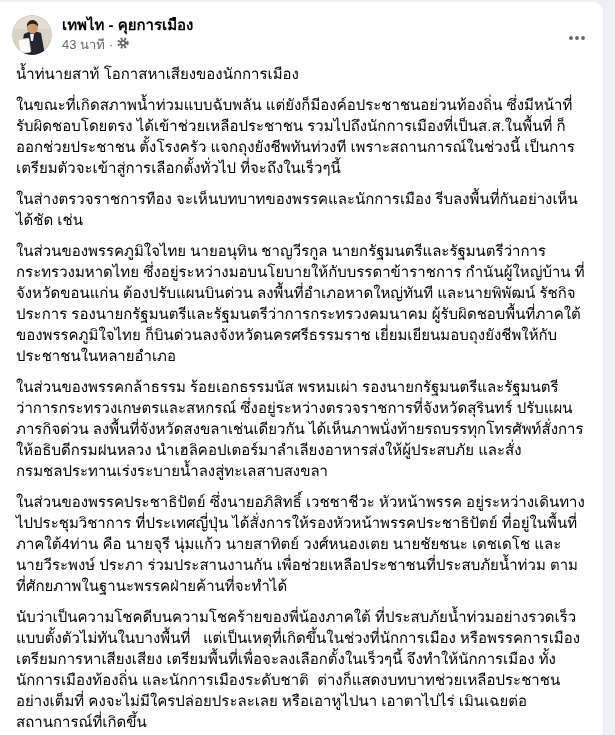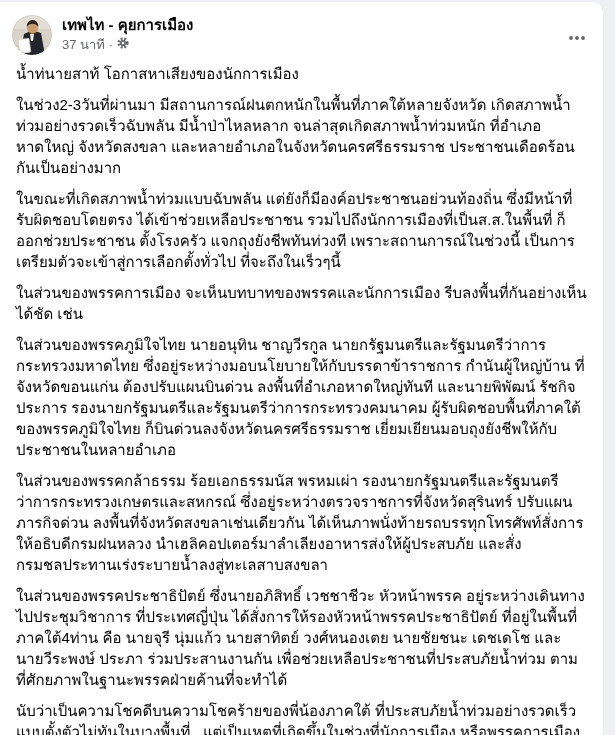--- a/index.html
+++ b/index.html
@@ -81,21 +81,21 @@
           <ellipse cx="20.5" cy="12.5" rx="5.6" ry="6.2" fill="#c99b6f"></ellipse>
           <path d="M14.7 11.5 Q15.5 4.8 20.5 5 Q25.6 4.8 26.3 11.5 Q23.8 8.6 20.5 8.8 Q17.2 8.6 14.7 11.5 Z" fill="#2b2320"></path>
           <rect x="7" y="24" width="11" height="14" rx="1" transform="rotate(-8 12 31)" fill="#fbfbf9" stroke="#d0cabf" stroke-width="0.6"></rect>
         </g>
       </svg>
     </div>
 
     <div class="header-text">
       <div class="page-name">เทพไท - คุยการเมือง</div>
       <div class="meta-row">
-        <span class="timestamp">37 นาที</span>
+        <span class="timestamp">43 นาที</span>
         <span class="dot-sep">·</span>
         <span class="gear">
           <svg width="12" height="12" viewBox="0 0 24 24">
             <circle cx="12" cy="12" r="8" fill="none" stroke="#65676b" stroke-width="6.5" stroke-dasharray="3.4 3.1"></circle>
             <circle cx="12" cy="12" r="6.2" fill="#65676b"></circle>
             <circle cx="12" cy="12" r="2.7" fill="#ffffff"></circle>
           </svg>
         </span>
       </div>
     </div>
@@ -104,22 +104,21 @@
       <svg width="20" height="20" viewBox="0 0 20 20">
         <circle cx="4" cy="10" r="1.9" fill="#65676b"></circle>
         <circle cx="10" cy="10" r="1.9" fill="#65676b"></circle>
         <circle cx="16" cy="10" r="1.9" fill="#65676b"></circle>
       </svg>
     </button>
   </div>
 
   <div class="post-body">
       <p>น้ำท่นายสาท้ โอกาสหาเสียงของนักการเมือง</p>
-      <p>ในช่วง2-3วันที่ผ่านมา มีสถานการณ์ฝนตกหนักในพื้นที่ภาคใต้หลายจังหวัด เกิดสภาพน้ำท่วมอย่างรวดเร็วฉับพลัน มีน้ำป่าไหลหลาก จนล่าสุดเกิดสภาพน้ำท่วมหนัก ที่อำเภอหาดใหญ่ จังหวัดสงขลา และหลายอำเภอในจังหวัดนครศรีธรรมราช ประชาชนเดือดร้อนกันเป็นอย่างมาก</p>
       <p>ในขณะที่เกิดสภาพน้ำท่วมแบบฉับพลัน แต่ยังก็มีองค์อประชาชนอย่วนท้องถิ่น ซึ่งมีหน้าที่รับผิดชอบโดยตรง ได้เข้าช่วยเหลือประชาชน รวมไปถึงนักการเมืองที่เป็นส.ส.ในพื้นที่ ก็ออกช่วยประชาชน ตั้งโรงครัว แจกถุงยังชีพทันท่วงที เพราะสถานการณ์ในช่วงนี้ เป็นการเตรียมตัวจะเข้าสู่การเลือกตั้งทั่วไป ที่จะถึงในเร็วๆนี้</p>
-      <p>ในส่วนของพรรคการเมือง จะเห็นบทบาทของพรรคและนักการเมือง รีบลงพื้นที่กันอย่างเห็นได้ชัด เช่น</p>
+      <p>ในส่างตรวจราชการทือง จะเห็นบทบาทของพรรคและนักการเมือง รีบลงพื้นที่กันอย่างเห็นได้ชัด เช่น</p>
       <p>ในส่วนของพรรคภูมิใจไทย นายอนุทิน ชาญวีรกูล นายกรัฐมนตรีและรัฐมนตรีว่าการกระทรวงมหาดไทย ซึ่งอยู่ระหว่างมอบนโยบายให้กับบรรดาข้าราชการ กำนันผู้ใหญ่บ้าน ที่จังหวัดขอนแก่น ต้องปรับแผนบินด่วน ลงพื้นที่อำเภอหาดใหญ่ทันที และนายพิพัฒน์ รัชกิจประการ รองนายกรัฐมนตรีและรัฐมนตรีว่าการกระทรวงคมนาคม ผู้รับผิดชอบพื้นที่ภาคใต้ของพรรคภูมิใจไทย ก็บินด่วนลงจังหวัดนครศรีธรรมราช เยี่ยมเยียนมอบถุงยังชีพให้กับประชาชนในหลายอำเภอ</p>
       <p>ในส่วนของพรรคกล้าธรรม ร้อยเอกธรรมนัส พรหมเผ่า รองนายกรัฐมนตรีและรัฐมนตรีว่าการกระทรวงเกษตรและสหกรณ์ ซึ่งอยู่ระหว่างตรวจราชการที่จังหวัดสุรินทร์ ปรับแผนภารกิจด่วน ลงพื้นที่จังหวัดสงขลาเช่นเดียวกัน ได้เห็นภาพนั่งท้ายรถบรรทุกโทรศัพท์สั่งการให้อธิบดีกรมฝนหลวง นำเฮลิคอปเตอร์มาลำเลียงอาหารส่งให้ผู้ประสบภัย และสั่งกรมชลประทานเร่งระบายน้ำลงสู่ทะเลสาบสงขลา</p>
       <p>ในส่วนของพรรคประชาธิปัตย์ ซึ่งนายอภิสิทธิ์ เวชชาชีวะ หัวหน้าพรรค อยู่ระหว่างเดินทางไปประชุมวิชาการ ที่ประเทศญี่ปุ่น ได้สั่งการให้รองหัวหน้าพรรคประชาธิปัตย์ ที่อยู่ในพื้นที่ภาคใต้4ท่าน คือ นายจุรี นุ่มแก้ว นายสาทิตย์ วงศ์หนองเตย นายชัยชนะ เดชเดโช และนายวีระพงษ์ ประภา ร่วมประสานงานกัน เพื่อช่วยเหลือประชาชนที่ประสบภัยน้ำท่วม ตามที่ศักยภาพในฐานะพรรคฝ่ายค้านที่จะทำได้</p>
       <p>นับว่าเป็นความโชคดีบนความโชคร้ายของพี่น้องภาคใต้ ที่ประสบภัยน้ำท่วมอย่างรวดเร็ว แบบตั้งตัวไม่ทันในบางพื้นที่   แต่เป็นเหตุที่เกิดขึ้นในช่วงที่นักการเมือง หรือพรรคการเมืองเตรียมการหาเสียงเสียง เตรียมพื้นที่เพื่อจะลงเลือกตั้งในเร็วๆนี้ จึงทำให้นักการเมือง ทั้งนักการเมืองท้องถิ่น และนักการเมืองระดับชาติ  ต่างก็แสดงบทบาทช่วยเหลือประชาชนอย่างเต็มที่ คงจะไม่มีใครปล่อยประละเลย หรือเอาหูไปนา เอาตาไปไร่ เมินเฉยต่อสถานการณ์ที่เกิดขึ้น</p>
     </div>
 
 </div>
 
 </body></html>

